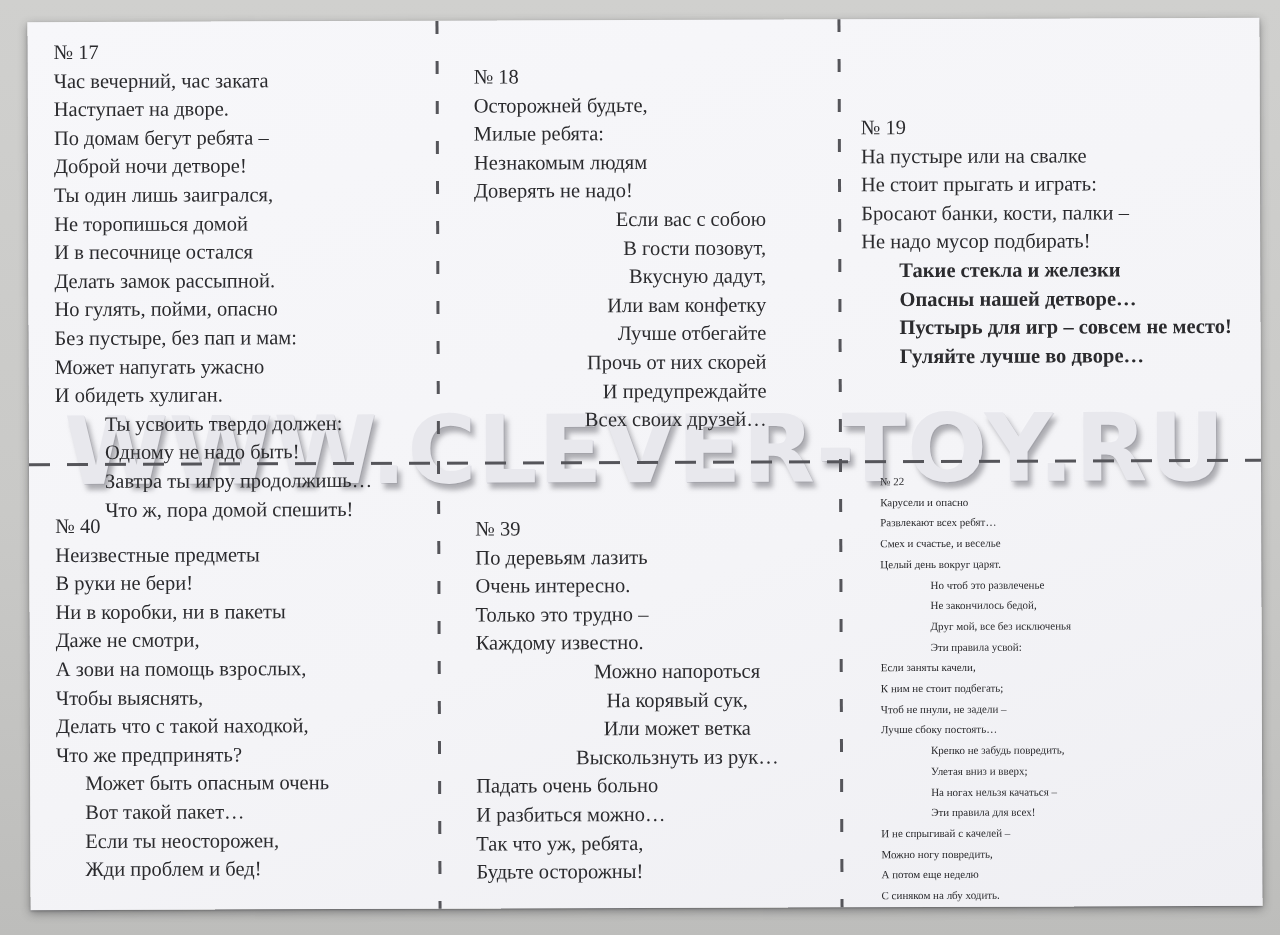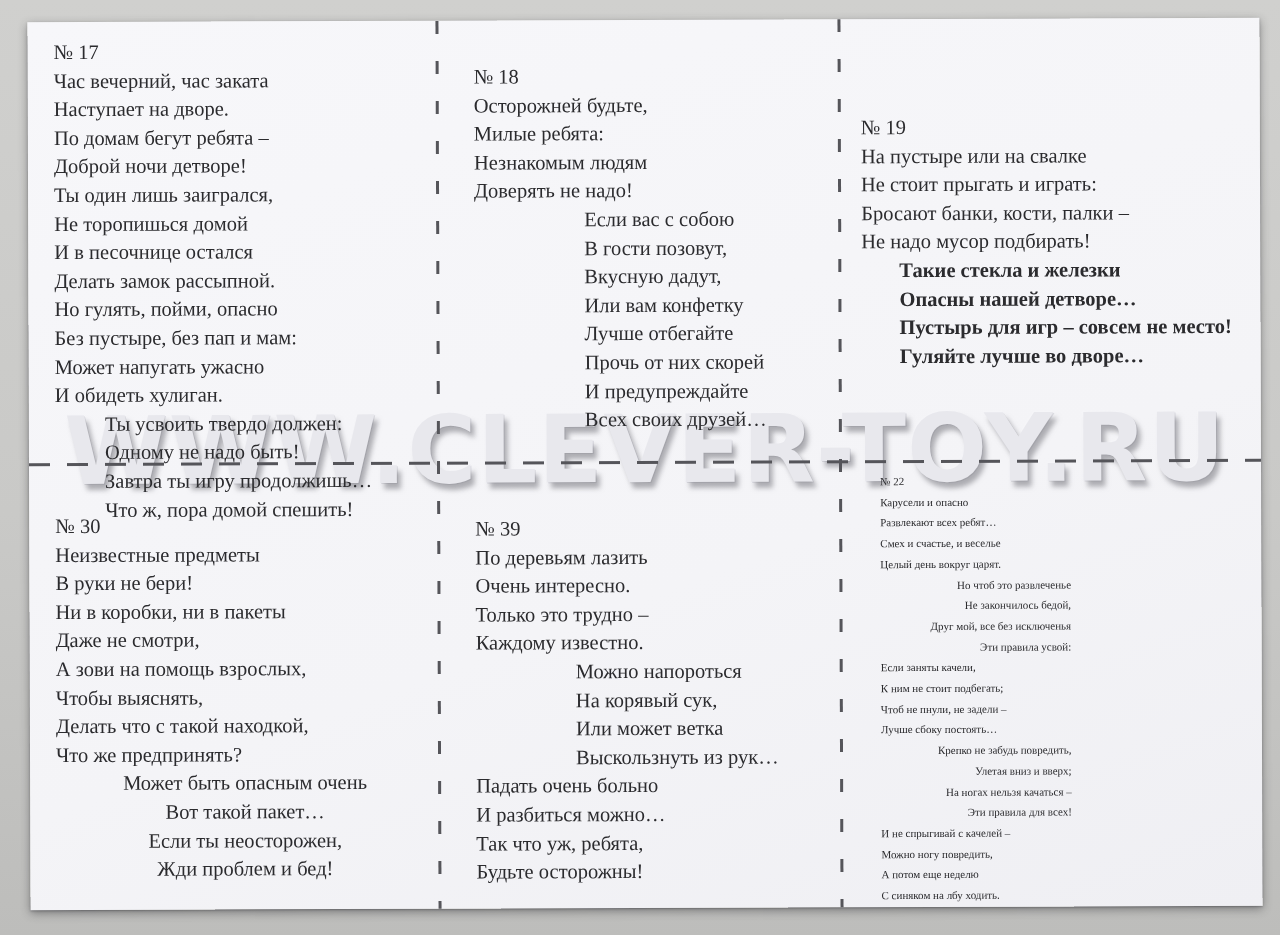--- a/index.html
+++ b/index.html
@@ -40,26 +40,26 @@
     font-size:20.5px;line-height:28.6px;white-space:nowrap;
     font-family:"Liberation Serif", serif;
   }
   .indent{margin-left:50px;}
   .cell-17{left:26px;top:16px;}
   .cell-18{left:446px;top:42px;}
   .cell-19{left:833px;top:94px;}
   .cell-20{left:26px;top:490px;}
   .cell-21{left:446px;top:494px;}
   .cell-22{left:851px;top:452px;}
-  .cell-18 .indent{margin-left:110px;}
+  .cell-18 .indent{margin-left:110px;text-align:right;}
   .cell-19 .indent{margin-left:38px;font-weight:bold;}
-  .cell-20 .indent{margin-left:67px;text-align:center;}
-  .cell-21 .indent{margin-left:100px;}
+  .cell-20 .indent{margin-left:29px;}
+  .cell-21 .indent{margin-left:100px;text-align:center;}
   .cell-22 .poem-num,.cell-22 .poem-line{font-size:11px;line-height:20.7px;}
-  .cell-22 .indent{text-align:right;}
+  .cell-22 .indent{}
 </style>
 </head>
 <body>
 
 <div class="card">
 
   <div class="watermark">WWW.CLEVER-TOY.RU</div>
 
   <div class="hline"></div>
   <div class="vline vline-1"></div>
@@ -113,21 +113,21 @@
         <div class="poem-line">Бросают банки, кости, палки –</div>
         <div class="poem-line">Не надо мусор подбирать!</div>
         <div class="poem-line indent">Такие стекла и железки</div>
         <div class="poem-line indent">Опасны нашей детворе…</div>
         <div class="poem-line indent">Пустырь для игр – совсем не место!</div>
         <div class="poem-line indent">Гуляйте лучше во дворе…</div>
       </div>
   </section>
 
   <section class="cell cell-20">
-    <div class="poem-num">№ 30</div>
+    <div class="poem-num">№ 40</div>
     <div class="poem-lines">
         <div class="poem-line">Неизвестные предметы</div>
         <div class="poem-line">В руки не бери!</div>
         <div class="poem-line">Ни в коробки, ни в пакеты</div>
         <div class="poem-line">Даже не смотри,</div>
         <div class="poem-line">А зови на помощь взрослых,</div>
         <div class="poem-line">Чтобы выяснять,</div>
         <div class="poem-line">Делать что с такой находкой,</div>
         <div class="poem-line">Что же предпринять?</div>
         <div class="poem-line indent">Может быть опасным очень</div>

